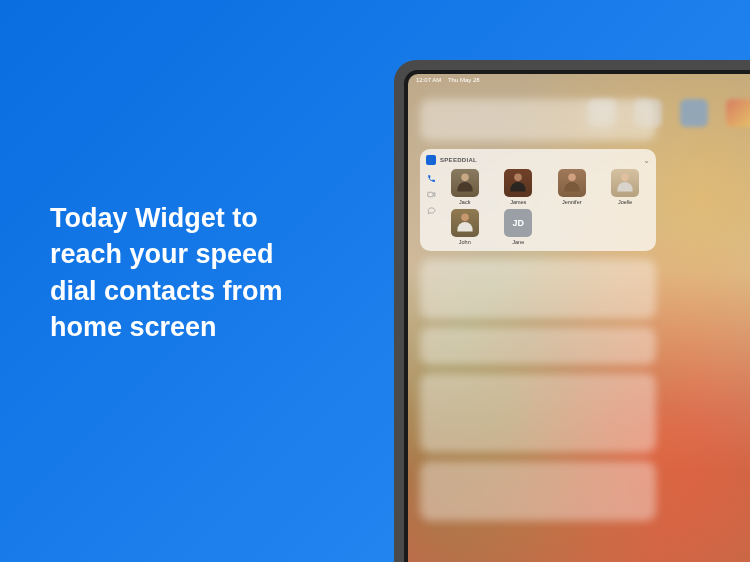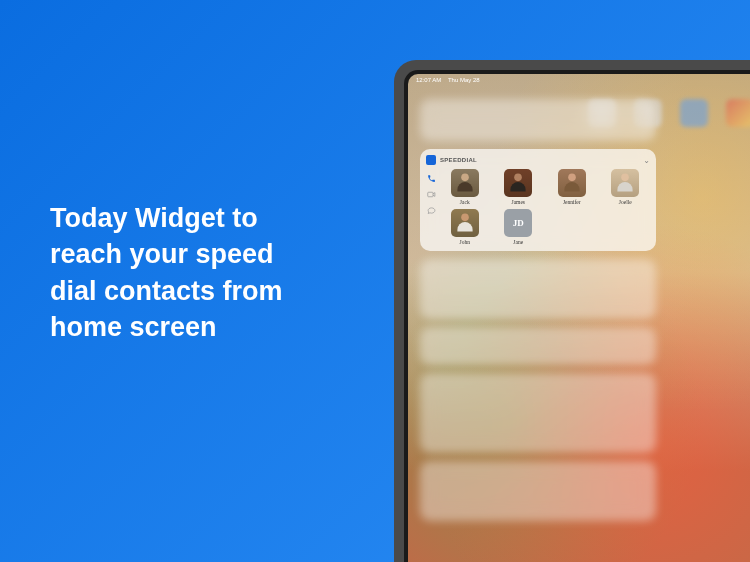--- a/index.html
+++ b/index.html
@@ -148,21 +148,20 @@
   font-size: 8px;
 }
 .phone-icon { color: #1565d8; }
 .video-icon { color: #888; }
 .msg-icon { color: #888; }
 .contacts-grid {
   flex: 1;
   display: grid;
   grid-template-columns: repeat(4, 1fr);
   gap: 4px;
-  font-family: Liberation Serif, serif;
 }
 .contact-item {
   display: flex;
   flex-direction: column;
   align-items: center;
   gap: 2px;
 }
 .contact-avatar {
   width: 28px;
   height: 28px;

